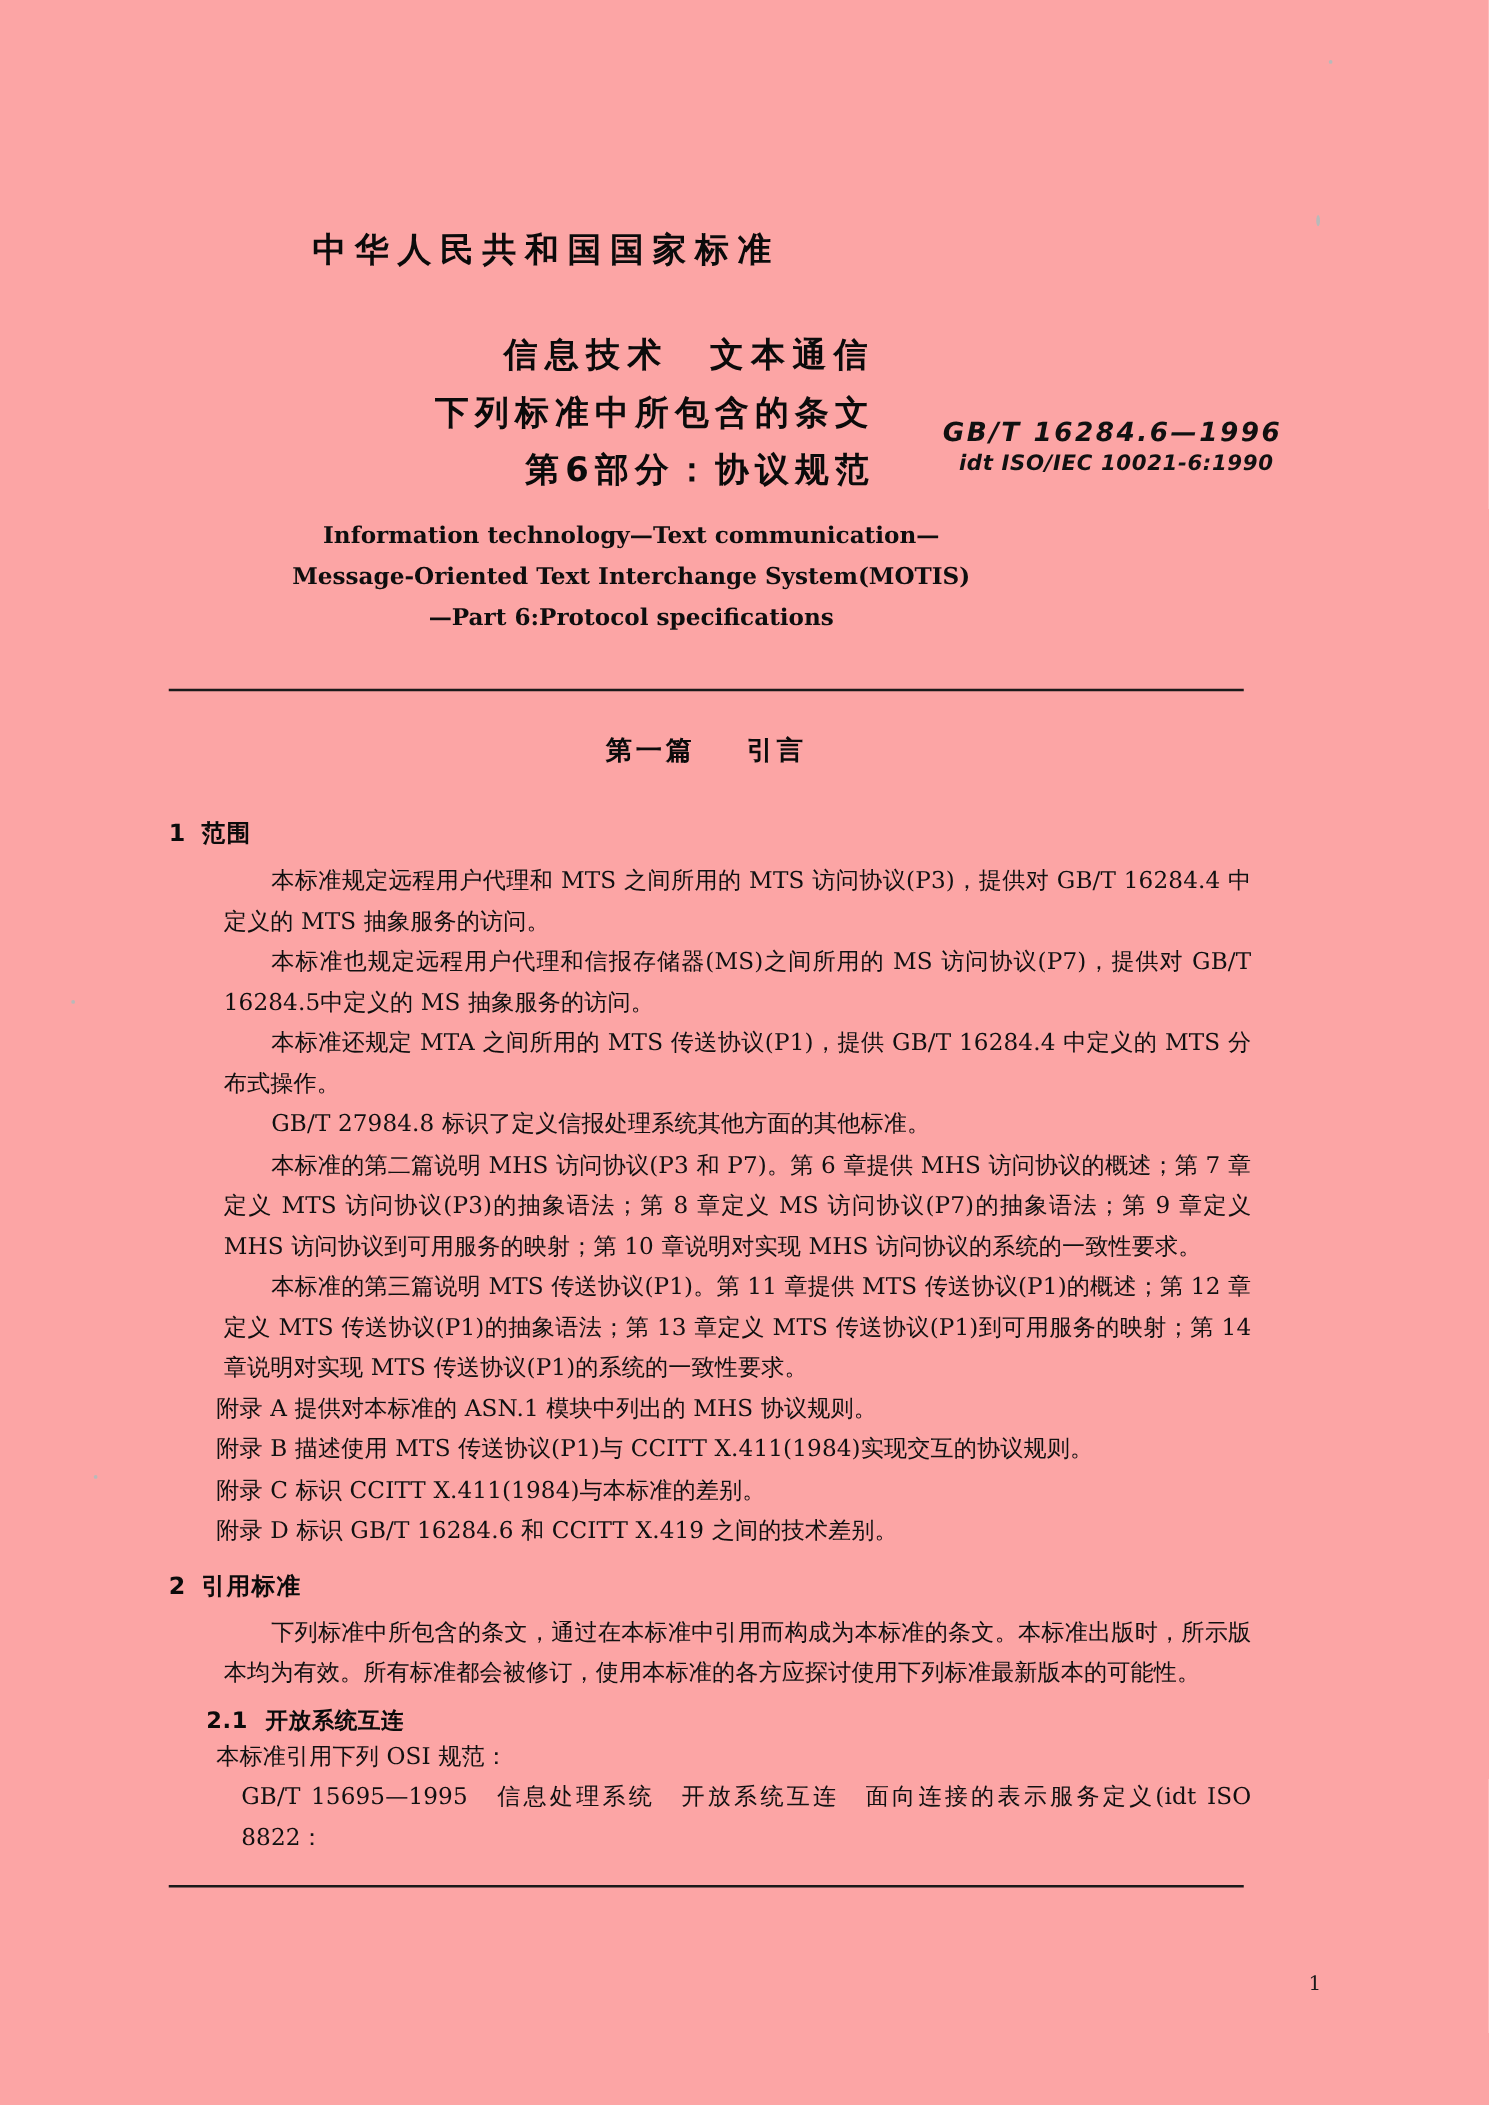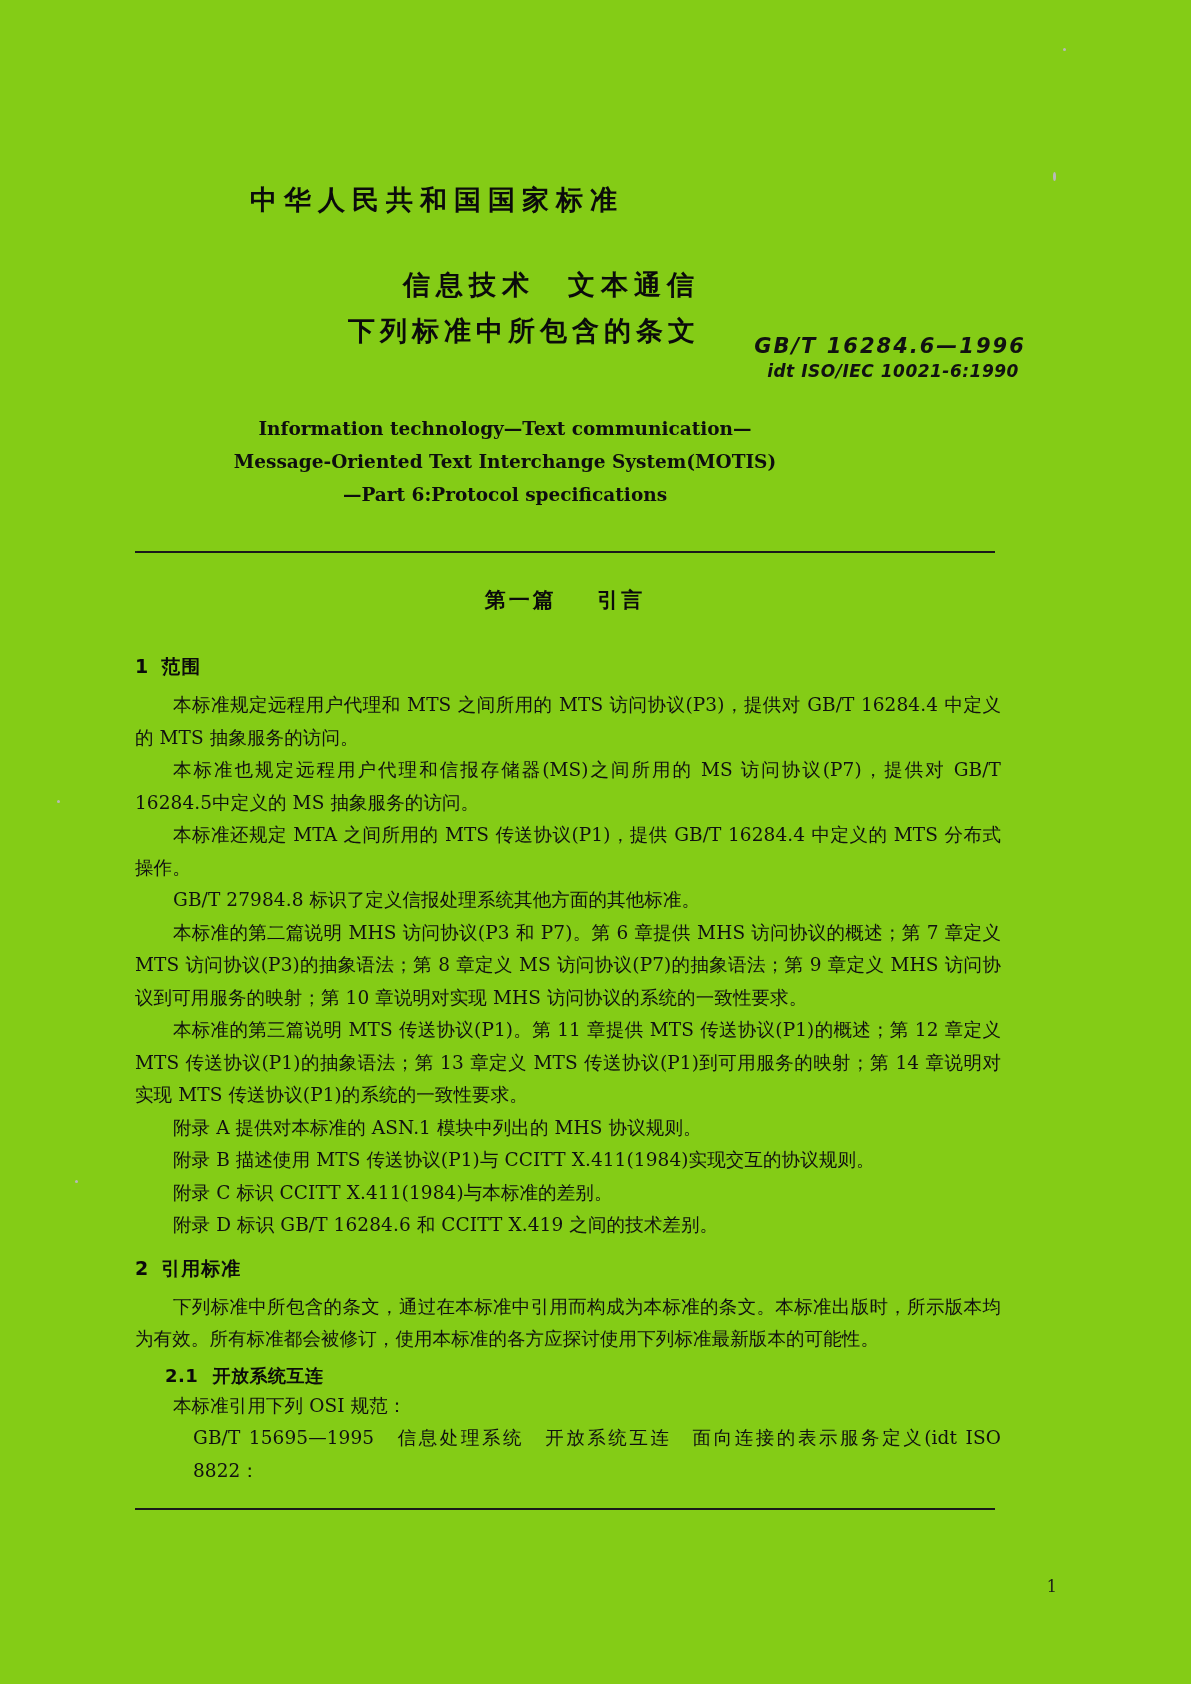--- a/index.html
+++ b/index.html
@@ -14,21 +14,21 @@
     font-family: "DejaVu Serif", "Liberation Serif", serif;
     color: #111111;
     overflow: hidden;
   }
 
   .page {
     position: absolute;
     left: 0; top: 0;
     width: 1191px;
     height: 1684px;
-    background: #84cc16;
+    background: #fca5a5;
   }
 
   
   .masthead {
     position: absolute;
     left: 140px;
     top: 182px;
     width: 910px;
   }
   .nation-title {
@@ -154,21 +154,21 @@
 
   p.para {
     margin: 0;
     font-size: 18.5px;
     line-height: 32.5px;
     text-align: justify;
     text-justify: inter-ideograph;
     letter-spacing: 0.1px;
     color: #101010;
   }
-  p.indent { text-indent: 38px; }
+  p.indent { text-indent: 38px; margin-left: 44px; }
   p.hang { padding-left: 38px; }
   p.hang2 { padding-left: 58px; }
 
   
   .foot-rule {
     position: absolute;
     left: 135px;
     top: 1508px;
     width: 860px;
     height: 0;
@@ -214,20 +214,21 @@
   <div class="speck" style="left:75px;top:1180px;width:3px;height:3px;"></div>
 
   <div class="masthead">
     <div class="nation-title">中华人民共和国国家标准</div>
   </div>
 
   <div class="title-zone">
     <div class="cn-title">
       <div class="l1">信息技术　文本通信</div>
       <div class="l2">下列标准中所包含的条文</div>
+      <div class="l3">第6部分：协议规范</div>
     </div>
     <div class="std-no">
       <div class="gb">GB/T 16284.6—1996</div>
       <div class="idt">idt ISO/IEC 10021-6:1990</div>
     </div>
   </div>
 
   <div class="en-title">
     <div>Information technology—Text communication—</div>
     <div>Message-Oriented Text Interchange System(MOTIS)</div>

